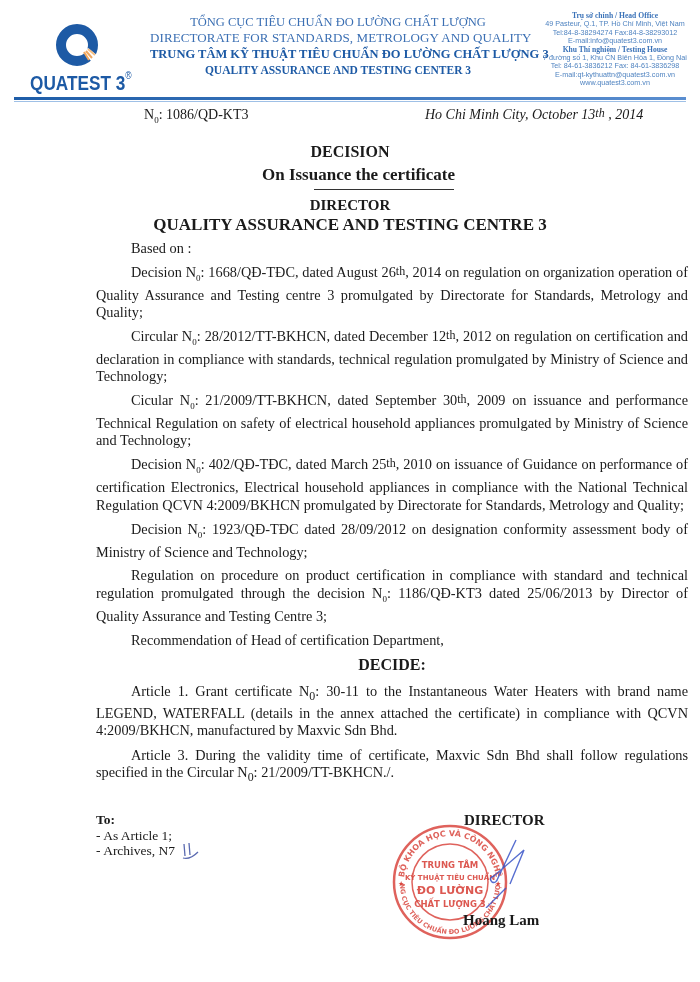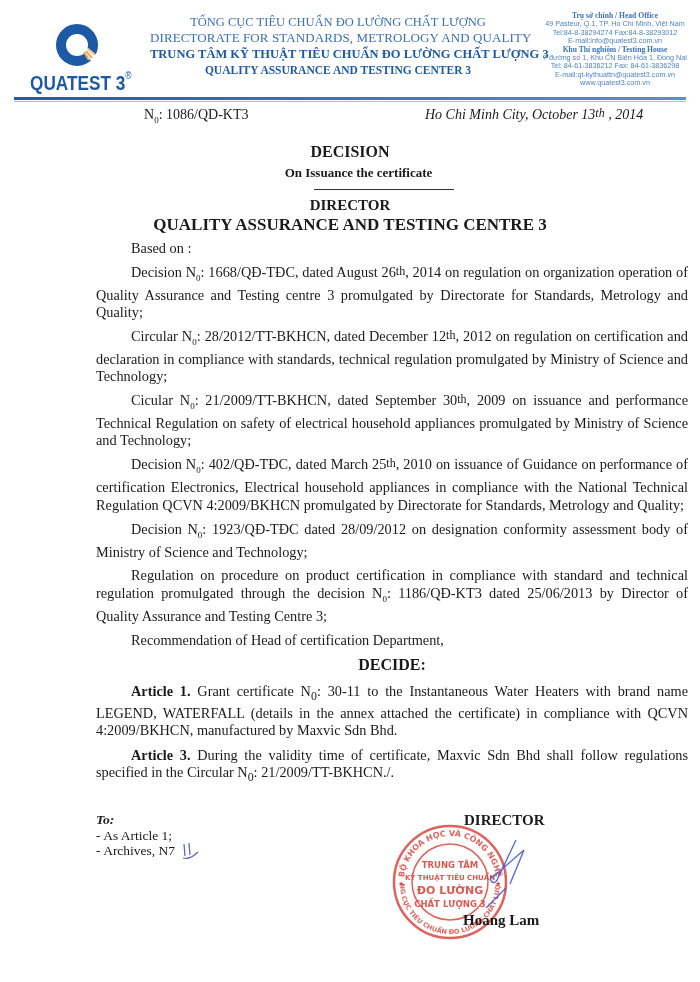--- a/index.html
+++ b/index.html
@@ -43,39 +43,39 @@
 
   
   .ref-no { position: absolute; left: 144px; top: 107px; font-size: 14px; }
   .ref-no sub, .ref sub { font-size: 9px; }
   .ref-place { position: absolute; left: 425px; top: 107px; font-size: 14px; font-style: italic; white-space: nowrap; }
   sup.th { font-size: 12px; vertical-align: top; position: relative; top: -1px; }
 
   
   .title { position: absolute; left: 0; width: 700px; text-align: center; font-weight: bold; }
   .t-decision { top: 143px; font-size: 16px; }
-  .t-sub { top: 165px; font-size: 13px; padding-left: 17px; }
+  .t-sub { top: 165px; font-size: 17px; padding-left: 17px; }
   .t-rule { position: absolute; left: 314px; top: 189px; width: 140px; height: 1px; background: #333; }
   .t-director { top: 197px; font-size: 15px; }
   .t-centre { top: 215px; font-size: 17px; }
 
   
   .body-text {
     position: absolute; left: 96px; top: 240px; width: 592px;
     font-size: 14.3px; line-height: 17.2px; text-align: justify;
   }
   .p { text-indent: 35px; margin-bottom: 6.7px; }
   .p sub { font-size: 9px; }
   .decide { text-align: center; font-weight: bold; font-size: 16px; margin-bottom: 10px; }
   .art { text-indent: 35px; margin-bottom: 8px; }
-  .art b { font-weight: bold; }
+  .art b { font-weight: normal; }
 
   
   .to-block { position: absolute; left: 96px; top: 812px; font-size: 13.5px; line-height: 15.5px; }
-  .to-label { font-weight: bold; font-style: italic; }
+  .to-label { font-weight: bold; }
   .initials { position: absolute; left: 180px; top: 840px; }
 
   .sign-director { position: absolute; left: 464px; top: 812px; font-weight: bold; font-size: 15px; }
   .sign-name { position: absolute; left: 463px; top: 912px; font-weight: bold; font-size: 15px; }
   .stamp { position: absolute; left: 384px; top: 822px; width: 132px; height: 120px; }
   .signature { position: absolute; left: 480px; top: 838px; }
 </style>
 </head>
 <body>
 

